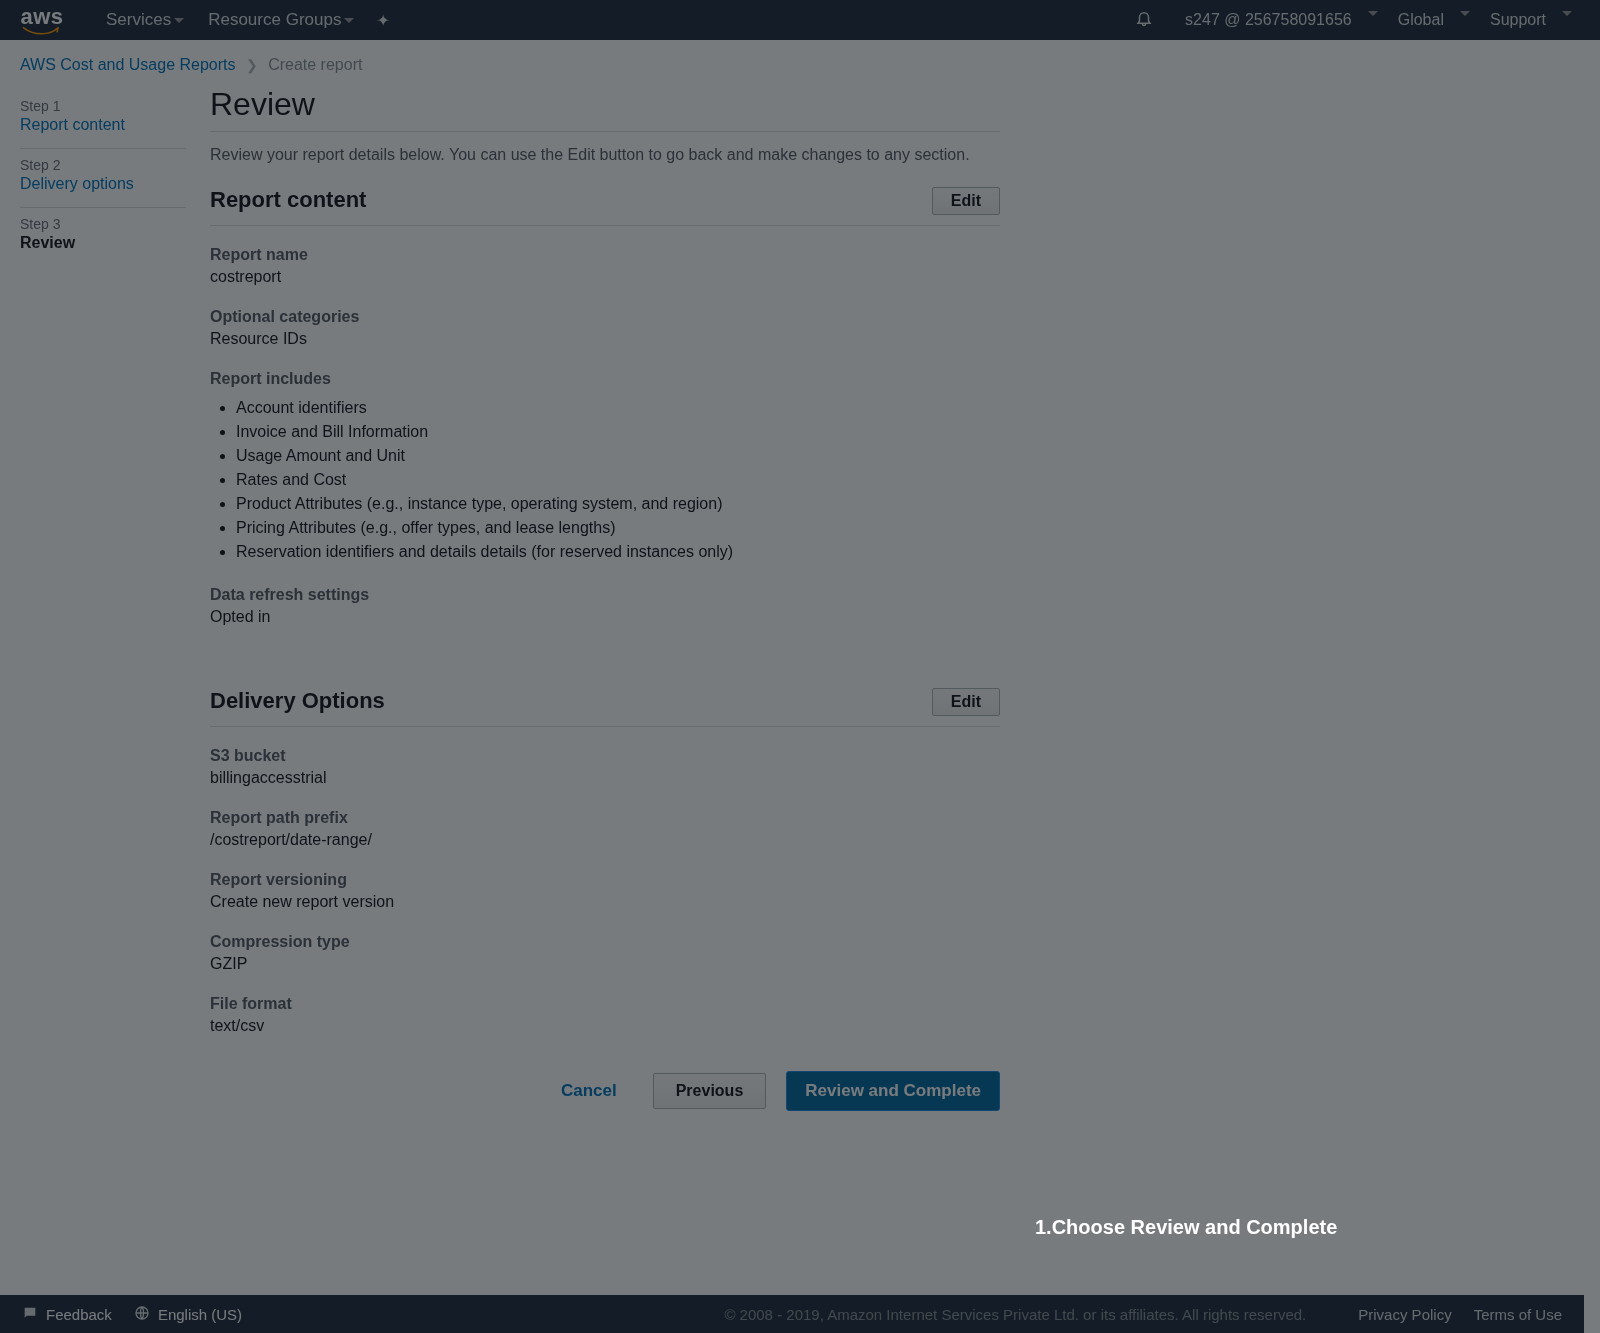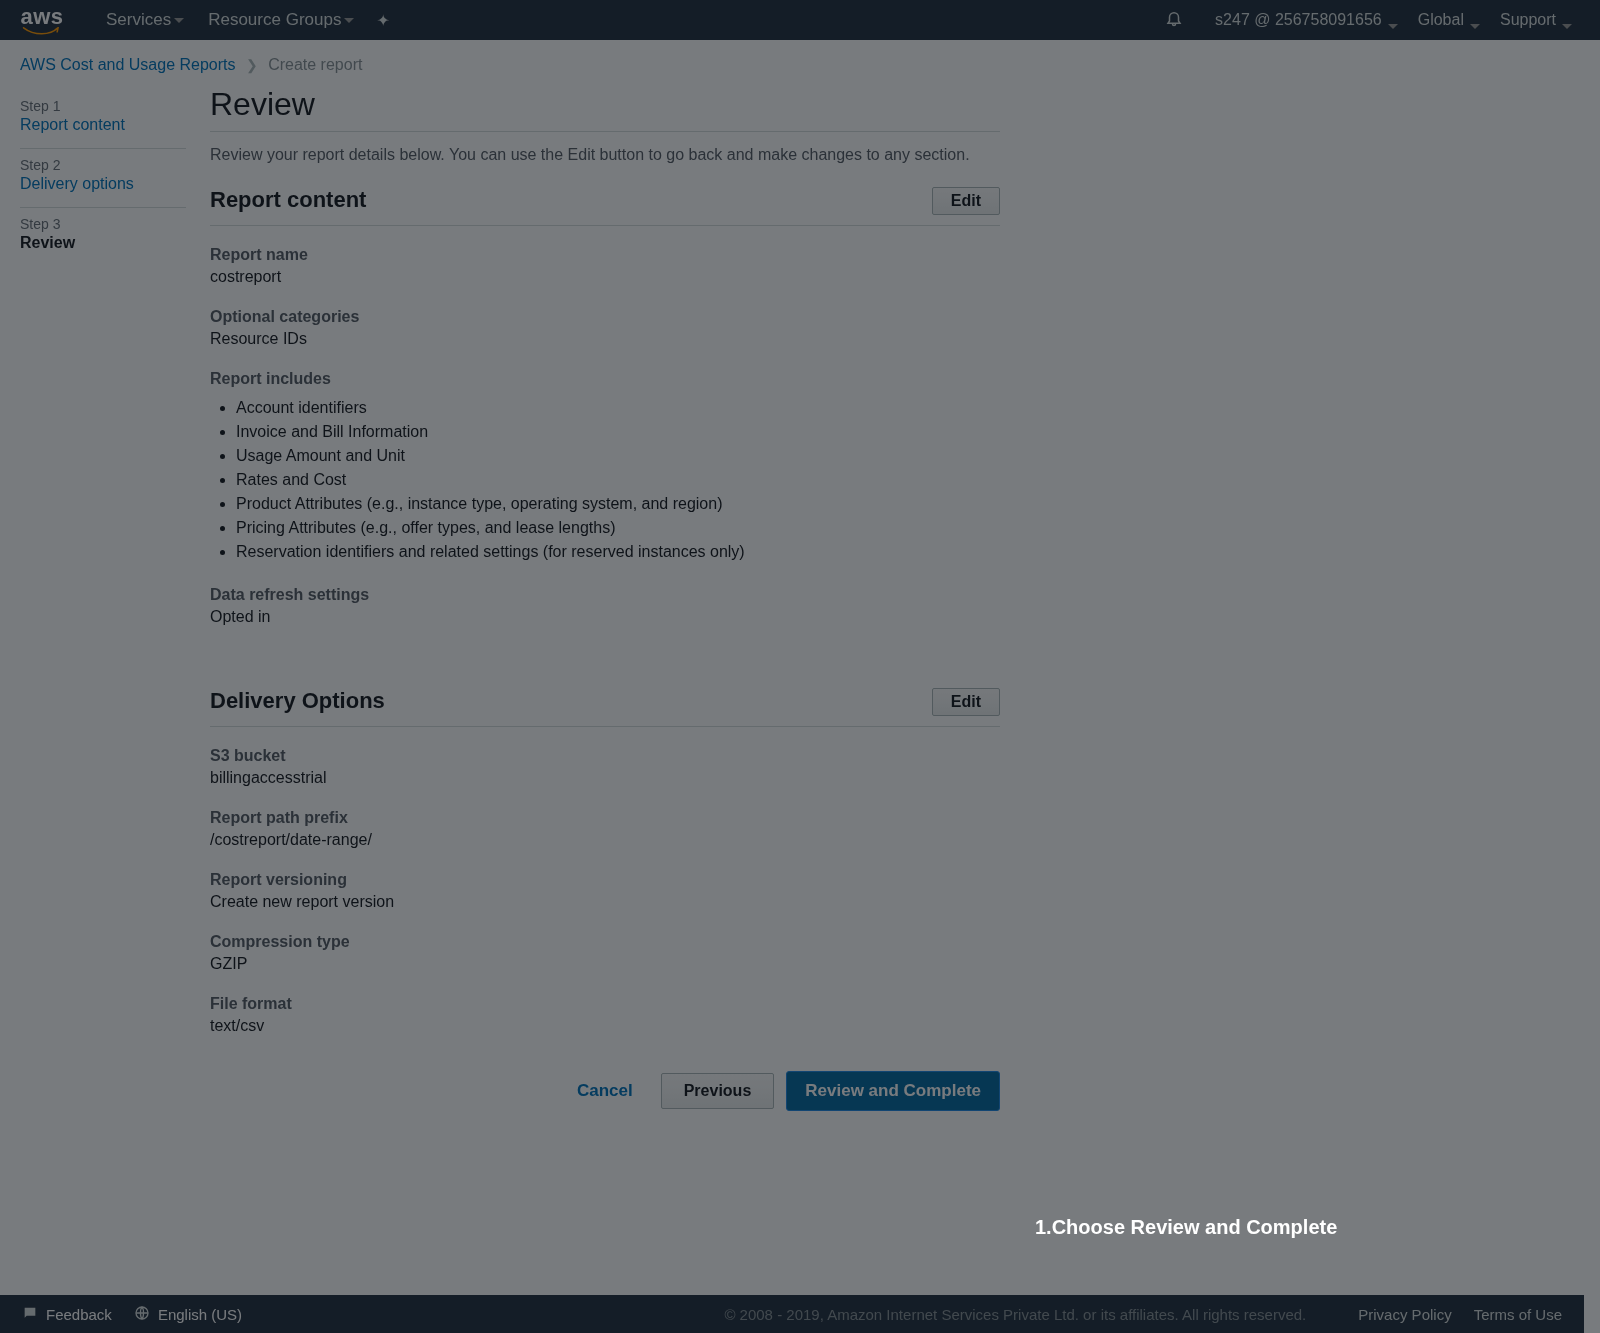--- a/index.html
+++ b/index.html
@@ -13,21 +13,21 @@
   }
   .topnav .aws-logo { margin-right:28px; display:flex; flex-direction:column; align-items:center; line-height:1;}
   .aws-logo-text { color:#fff; font-weight:700; font-size:22px; letter-spacing:0.5px;}
   .aws-logo-smile { width:48px; height:8px; margin-top:-1px;}
   .aws-logo-smile svg { display:block; }
   .topnav .nav-item { display:flex; align-items:center; gap:3px; padding:0 12px; cursor:pointer; font-size:17px; color:#d5dbdb;}
   .topnav .caret { display:inline-block; width:0;height:0;border-left:5px solid transparent;border-right:5px solid transparent;border-top:5px solid #999; }
   .topnav .pin-icon { margin-left:10px; font-size:16px; color:#d5dbdb;}
   .topnav .spacer { flex:1; }
   .topnav .bell-icon { font-size:18px; margin-right:22px; color:#d5dbdb;}
-  .topnav .right-item { padding:0 10px; display:flex; align-items:flex-end; gap:6px; font-size:16px; cursor:pointer;}
+  .topnav .right-item { padding:0 10px; display:flex; align-items:flex-start; gap:16px; font-size:16px; cursor:pointer;}
 
   
   .page { display:flex; flex-direction:column; min-height:calc(1333px - 40px - 38px); }
   .breadcrumbs { padding:16px 0 12px 20px; font-size:16px; color:#879196; }
   .breadcrumbs .bc-link { color:#0073bb; cursor:pointer; }
   .breadcrumbs .chev { color:#aab7b8; padding:0 6px; font-size:14px;}
   .content-row { display:flex; padding-left:20px; }
 
   
   .wizard { width:190px; padding-top:4px; }
@@ -53,21 +53,21 @@
   .section-hr { border-bottom:1px solid #d5dbdb; margin:10px 0 20px 0;}
 
   .field-label { font-size:16px; font-weight:700; color:#545b64; }
   .field-value { font-size:16px; color:#16191f; margin-top:4px; }
   .field { margin-bottom:22px; }
   ul.includes { list-style:disc; padding-left:26px; margin-top:8px;}
   ul.includes li { font-size:16px; color:#16191f; padding:3px 0;}
 
   .delivery-gap { height:40px; }
 
-  .action-row { display:flex; justify-content:flex-end; align-items:center; gap:12px; margin-top:36px;}
+  .action-row { display:flex; justify-content:flex-end; align-items:center; gap:20px; margin-top:36px;}
 
   
   .footer { position:absolute; bottom:0; left:0; right:16px; height:38px; background:#232f3e; display:flex; align-items:center; padding:0 22px; color:#d5dbdb; font-size:15px;}
   .footer .f-left { display:flex; align-items:center; gap:22px;}
   .footer .f-left .f-item { display:flex; align-items:center; gap:8px; color:#fff; cursor:pointer;}
   .footer .spacer { flex:1; }
   .footer .copyright { color:#879196; margin-right:30px;}
   .footer .f-link { color:#d5dbdb; margin-left:22px; cursor:pointer;}
 
   
@@ -166,21 +166,21 @@
       </div>
       <div class="field">
         <div class="field-label">Report includes</div>
         <ul class="includes">
           <li>Account identifiers</li>
           <li>Invoice and Bill Information</li>
           <li>Usage Amount and Unit</li>
           <li>Rates and Cost</li>
           <li>Product Attributes (e.g., instance type, operating system, and region)</li>
           <li>Pricing Attributes (e.g., offer types, and lease lengths)</li>
-          <li>Reservation identifiers and related settings (for reserved instances only)</li>
+          <li>Reservation identifiers and details details (for reserved instances only)</li>
         </ul>
       </div>
       <div class="field">
         <div class="field-label">Data refresh settings</div>
         <div class="field-value">Opted in</div>
       </div>
 
       <div class="delivery-gap"></div>
 
       <div class="section-header">

